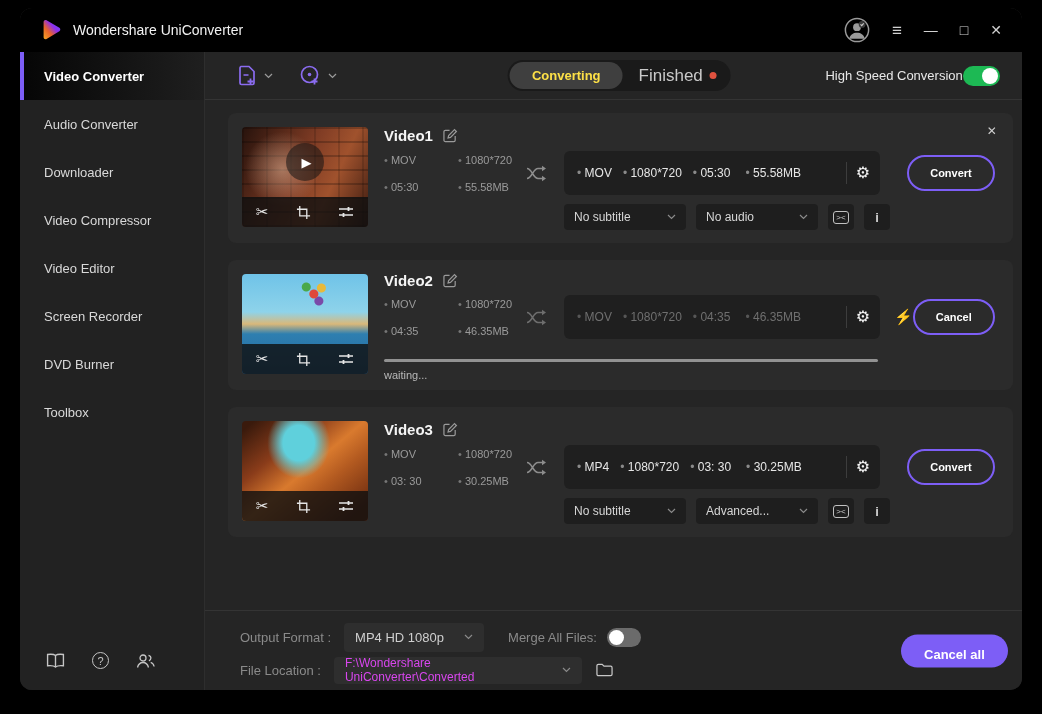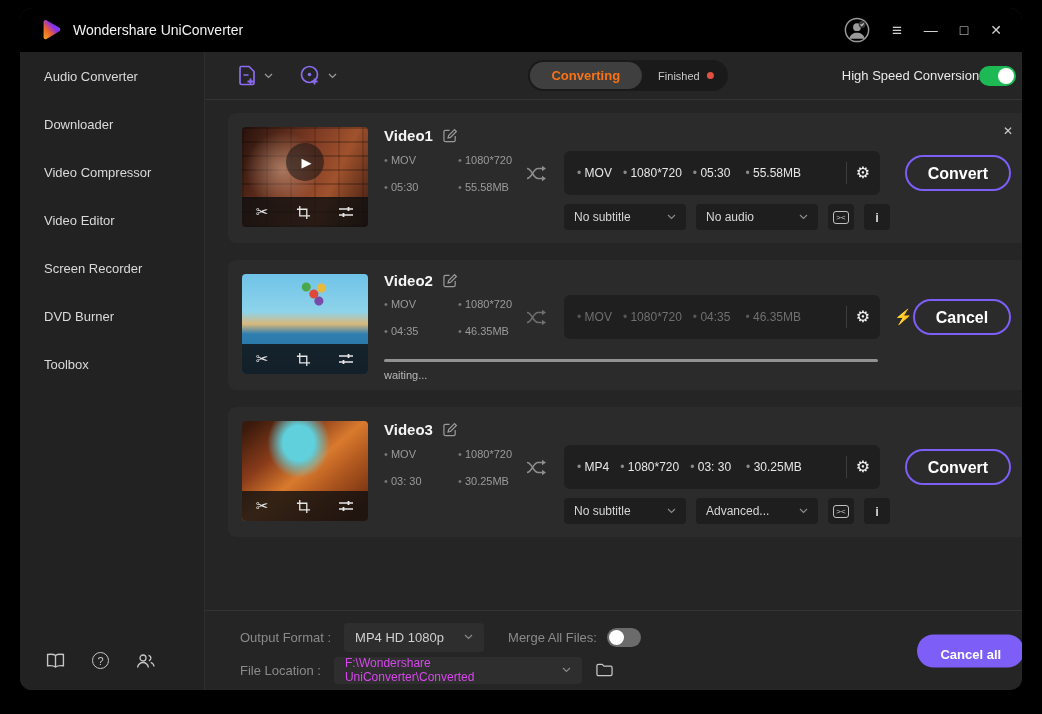--- a/index.html
+++ b/index.html
@@ -24,22 +24,22 @@
   .sb-icon { width:19px; height:19px; display:flex; align-items:center; justify-content:center; cursor:pointer; }
   .help-circle { width:17px; height:17px; border:1.4px solid #c5c5c5; border-radius:50%; font-size:11px; display:flex; align-items:center; justify-content:center; color:#c5c5c5; }
 
   .main { flex:1; display:flex; flex-direction:column; background:#252525; }
 
   
   .main-header { height:48px; display:flex; align-items:center; padding:0 34px 0 32px; border-bottom:1px solid #343434; position:relative; flex-shrink:0; }
   .tool-group { display:flex; align-items:center; gap:26px; }
   .tool-btn { display:flex; align-items:center; gap:6px; cursor:pointer; }
   .tabs { position:absolute; left:50%; transform:translateX(-50%); display:flex; align-items:center; background:#1a1a1a; border-radius:16px; height:31px; padding:2px; }
-  .tab-active { background:#3f3f3f; border-radius:14px; padding:0 22px; height:27px; display:flex; align-items:center; font-size:13px; font-weight:bold; color:#f97316; cursor:pointer; }
-  .tab-inactive { padding:0 12px 0 16px; display:flex; align-items:center; gap:7px; font-size:11px; color:#c9c9c9; cursor:pointer; }
+  .tab-active { background:#3f3f3f; border-radius:14px; padding:0 22px; height:27px; display:flex; align-items:center; font-size:13px; font-weight:bold; color:#fde047; cursor:pointer; }
+  .tab-inactive { padding:0 12px 0 16px; display:flex; align-items:center; gap:7px; font-size:17px; color:#c9c9c9; cursor:pointer; }
   .red-dot { width:7px; height:7px; border-radius:50%; background:#e0523f; }
   .hs-group { margin-left:auto; display:flex; align-items:center; gap:0; }
   .hs-label { font-size:13px; color:#e8e8e8; }
   .toggle-on { width:37px; height:20px; border-radius:10px; background:#1db954; position:relative; cursor:pointer; }
   .toggle-on .knob { position:absolute; right:2px; top:2px; width:16px; height:16px; border-radius:50%; background:#fff; }
 
   
   .content { flex:1; padding:13px 21px 0 23px; }
   .card { height:130px; background:#2b2b2b; border-radius:8px; margin-bottom:17px; padding:12px 14px; display:flex; position:relative; }
   .thumb { width:126px; height:100px; border-radius:4px; position:relative; overflow:hidden; flex-shrink:0; margin-top:2px; }
@@ -71,21 +71,21 @@
   .shuffle { width:26px; margin:0 12px 0 2px; color:#8d8d8d; display:flex; flex-shrink:0; }
   .output-box { width:316px; height:44px; background:#1f1f1f; border-radius:6px; display:flex; align-items:center; padding:0 10px 0 13px; font-size:12px; color:#e6e6e6; flex-shrink:0; }
   .o-item { margin-right:11px; white-space:nowrap; }
   .o-item::before { content:"• "; color:#8a8a8a; }
   .o-item.size { margin-left:4px; }
   .dimmed .o-item { color:#6f6f6f; }
   .dimmed .o-item::before { color:#565656; }
   .o-divider { width:1px; height:22px; background:#3d3d3d; margin:0 9px 0 auto; }
   .gear { font-size:16px; color:#f2f2f2; cursor:pointer; line-height:1; }
   .lightning { margin-left:14px; font-size:15px; color:#f0a33c; }
-  .action-btn { margin-left:auto; margin-right:4px; height:36px; padding:8px 21px; border:2px solid #7d5ef6; border-radius:18px; background:transparent; color:#ffffff; font-weight:bold; font-size:16px; font-family:"Liberation Sans", sans-serif; cursor:pointer; align-self:center; }
+  .action-btn { margin-left:auto; margin-right:4px; height:36px; padding:8px 21px; border:2px solid #7d5ef6; border-radius:18px; background:transparent; color:#ffffff; font-weight:bold; font-size:11px; font-family:"Liberation Sans", sans-serif; cursor:pointer; align-self:center; }
   .options-row { display:flex; align-items:center; margin-top:9px; margin-left:180px; gap:10px; }
   .dropdown { width:122px; height:26px; background:#1e1e1e; border-radius:4px; display:flex; align-items:center; justify-content:space-between; padding:0 10px; font-size:12px; color:#d6d6d6; cursor:pointer; }
   .small-btn { width:26px; height:26px; background:#1e1e1e; border-radius:4px; color:#d0d0d0; display:flex; align-items:center; justify-content:center; cursor:pointer; }
   .compress-glyph { font-size:8px; letter-spacing:0; border:1px solid #c0c0c0; border-radius:3px; padding:2px 2px 1px; line-height:1; }
   .info-glyph { font-size:13px; font-weight:bold; }
   .row-close { position:absolute; top:11px; right:16px; font-size:12px; color:#cfcfcf; cursor:pointer; }
   .progress-row { margin-top:20px; }
   .progress-track { width:494px; height:3px; background:#929292; border-radius:2px; }
   .status-text { margin-top:7px; font-size:11px; color:#b8b8b8; }
 
@@ -135,20 +135,21 @@
       <span class="win-glyph menu">≡</span>
       <span class="win-glyph">—</span>
       <span class="win-glyph">□</span>
       <span class="win-glyph">✕</span>
     </div>
   </div>
 
   <div class="app-body">
 
     <div class="sidebar">
+      <div class="nav-item active">Video Converter</div>
       <div class="nav-item">Audio Converter</div>
       <div class="nav-item">Downloader</div>
       <div class="nav-item">Video Compressor</div>
       <div class="nav-item">Video Editor</div>
       <div class="nav-item">Screen Recorder</div>
       <div class="nav-item">DVD Burner</div>
       <div class="nav-item">Toolbox</div>
       <div class="sidebar-footer">
         <span class="sb-icon">
           <svg width="19" height="15" viewBox="0 0 18 14">

